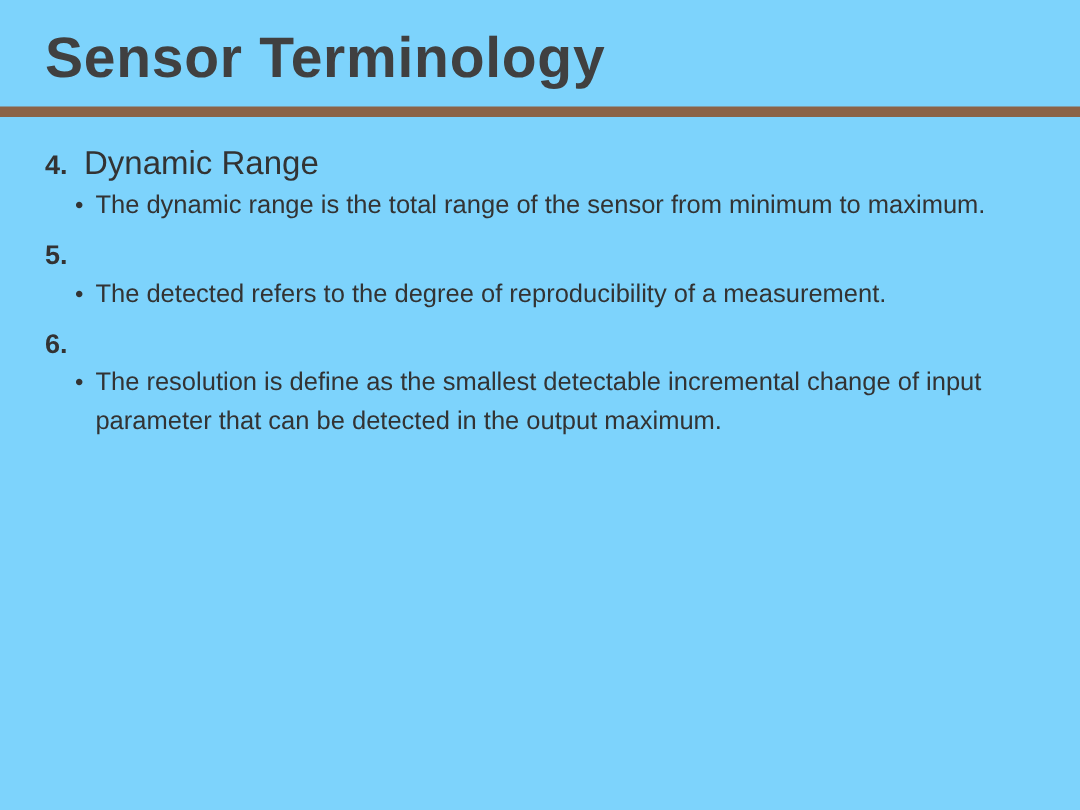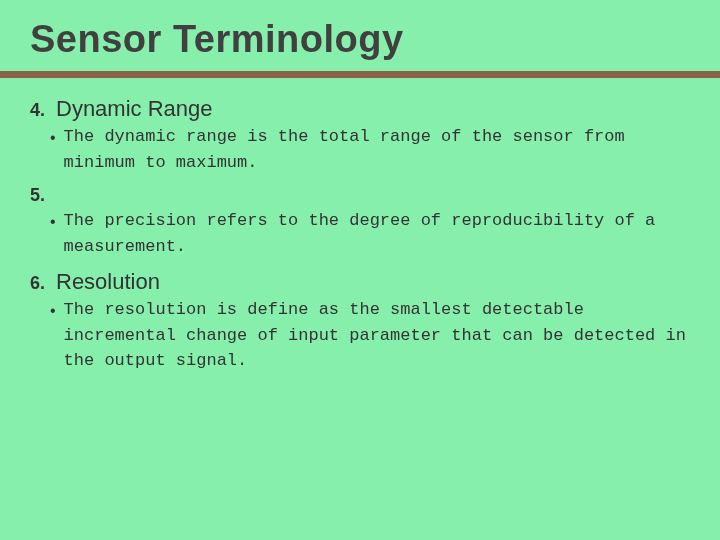--- a/index.html
+++ b/index.html
@@ -12,21 +12,21 @@
       width: 720px;
       height: 540px;
       background: #ffffff;
       font-family: Arial, sans-serif;
       overflow: hidden;
     }
 
     .slide {
       width: 720px;
       height: 540px;
-      background: #86efac;
+      background: #7dd3fc;
       padding: 0;
       position: relative;
     }
 
     .title-bar {
       padding: 18px 30px 10px 30px;
     }
 
     .title-bar h1 {
       font-size: 38px;
@@ -83,21 +83,20 @@
       margin-right: 8px;
       margin-top: 2px;
       line-height: 1.5;
     }
 
     .bullet-text {
       font-size: 17px;
       color: #333;
       line-height: 1.5;
       flex: 1;
-      font-family: Liberation Mono, monospace;
     }
 
     .section-gap {
       margin-bottom: 10px;
     }
   </style>
 </head>
 <body>
 
 <div class="slide">
@@ -120,29 +119,28 @@
         <span class="bullet-text">The dynamic range is the total range of the sensor from minimum to maximum.</span>
       </div>
     </div>
 
     <div class="section section-gap">
       <div class="section-header">
         <span class="section-number">5.</span>
       </div>
       <div class="bullet-item">
         <span class="bullet">•</span>
-        <span class="bullet-text">The  precision  refers  to  the  degree  of reproducibility of a measurement.</span>
+        <span class="bullet-text">The  detected  refers  to  the  degree  of reproducibility of a measurement.</span>
       </div>
     </div>
 
     <div class="section">
       <div class="section-header">
         <span class="section-number">6.</span>
-        <span class="section-title">Resolution</span>
       </div>
       <div class="bullet-item">
         <span class="bullet">•</span>
-        <span class="bullet-text">The resolution is define as the smallest detectable incremental change of input parameter that can be detected in the output signal.</span>
+        <span class="bullet-text">The resolution is define as the smallest detectable incremental change of input parameter that can be detected in the output maximum.</span>
       </div>
     </div>
 
   </div>
 </div>
 
 </body></html>

